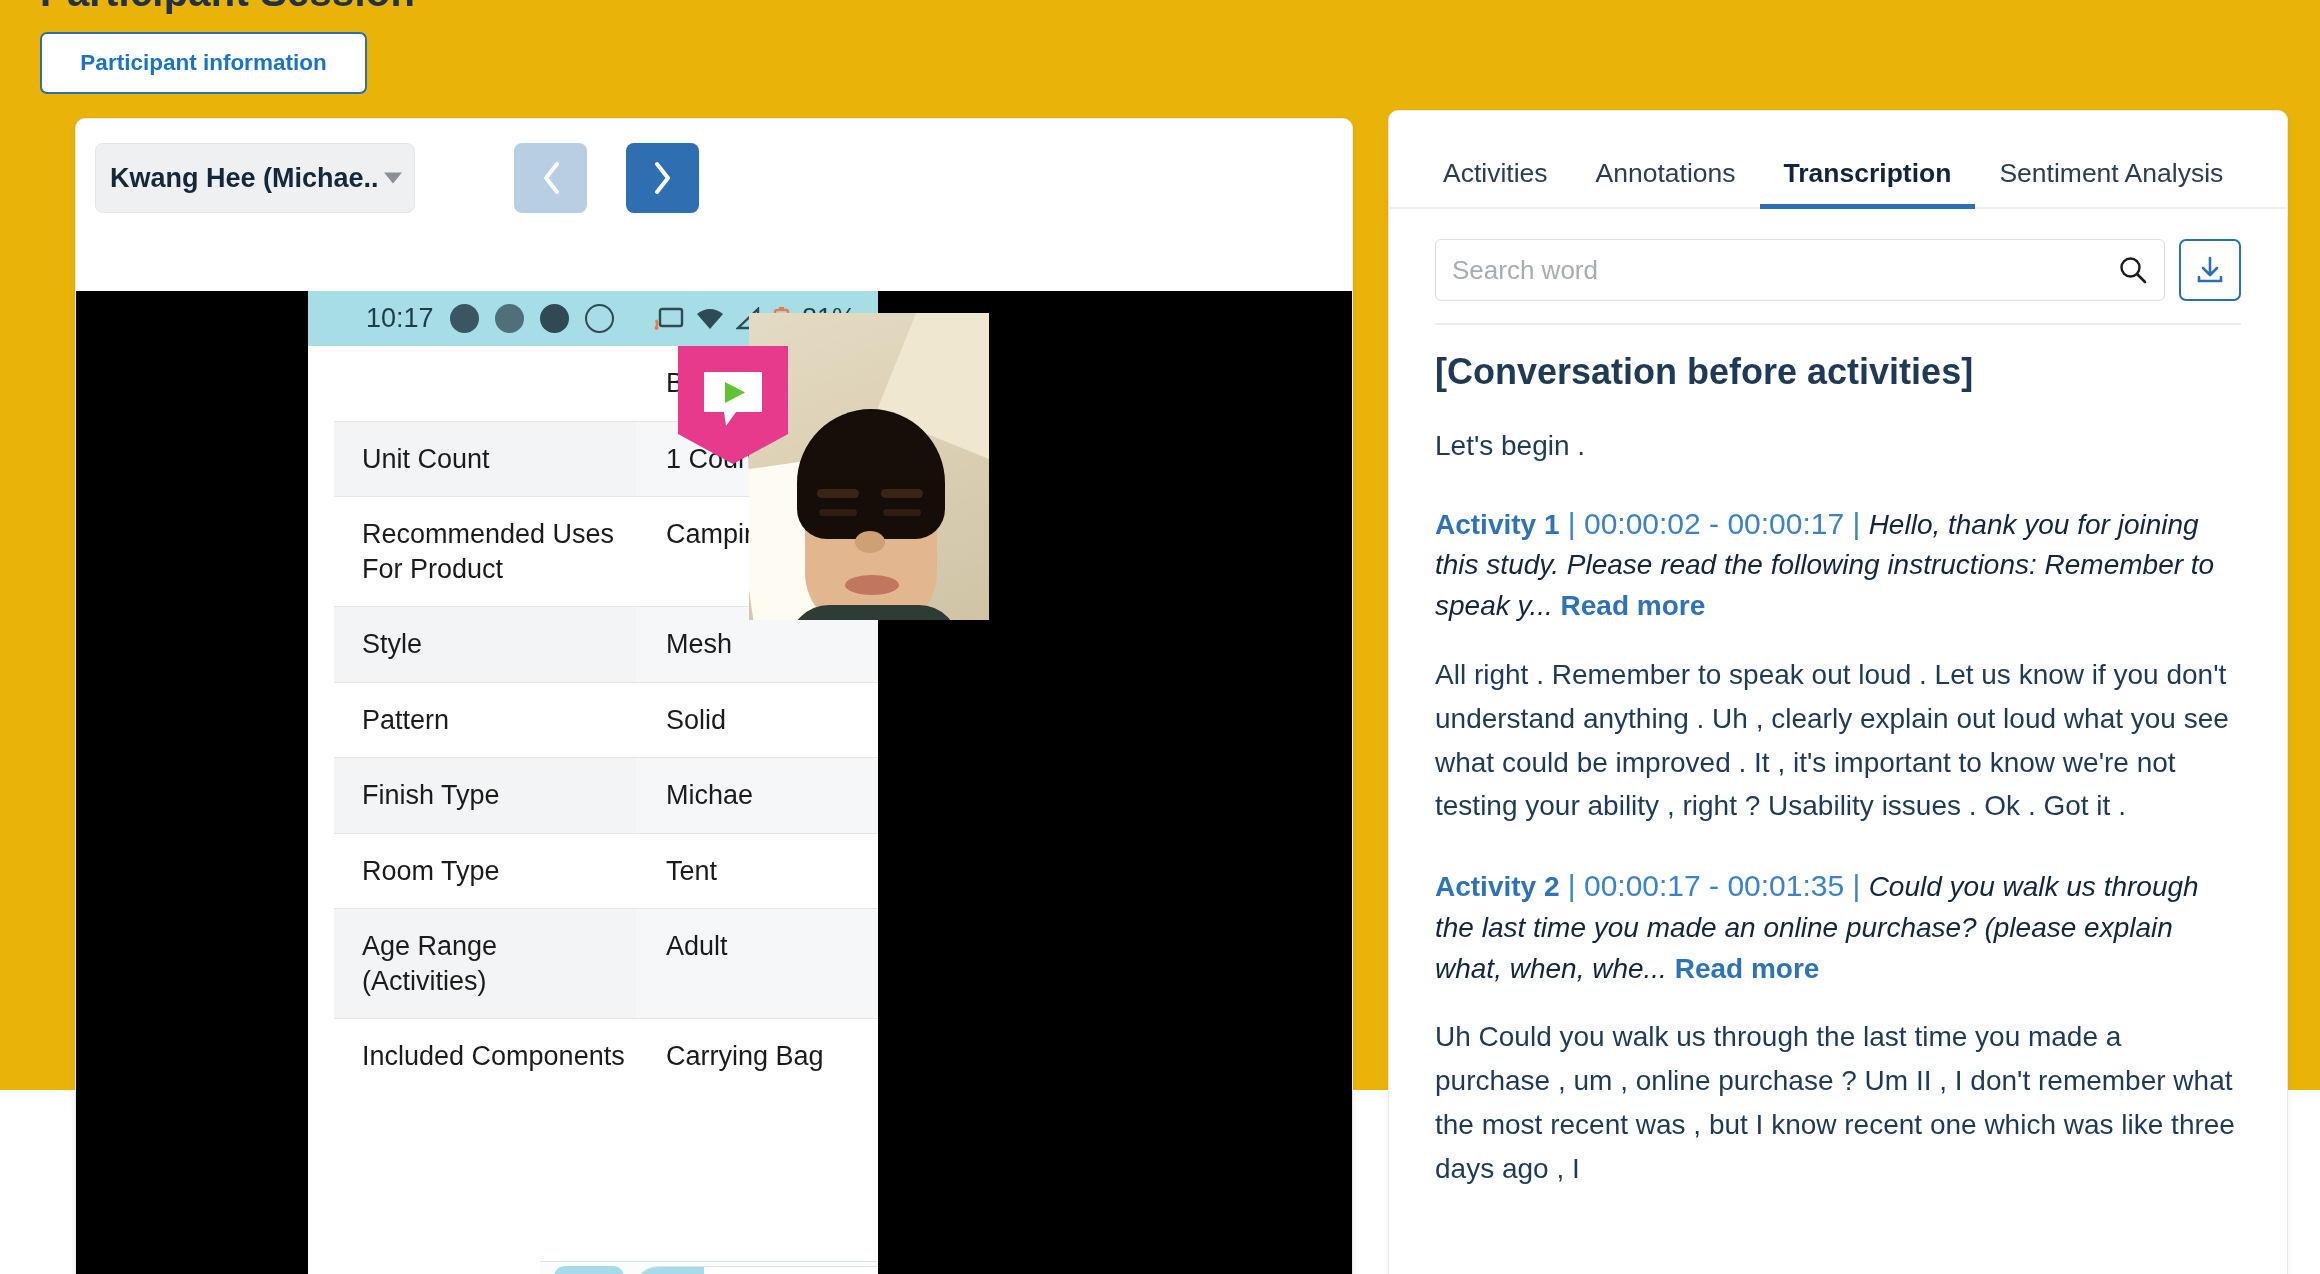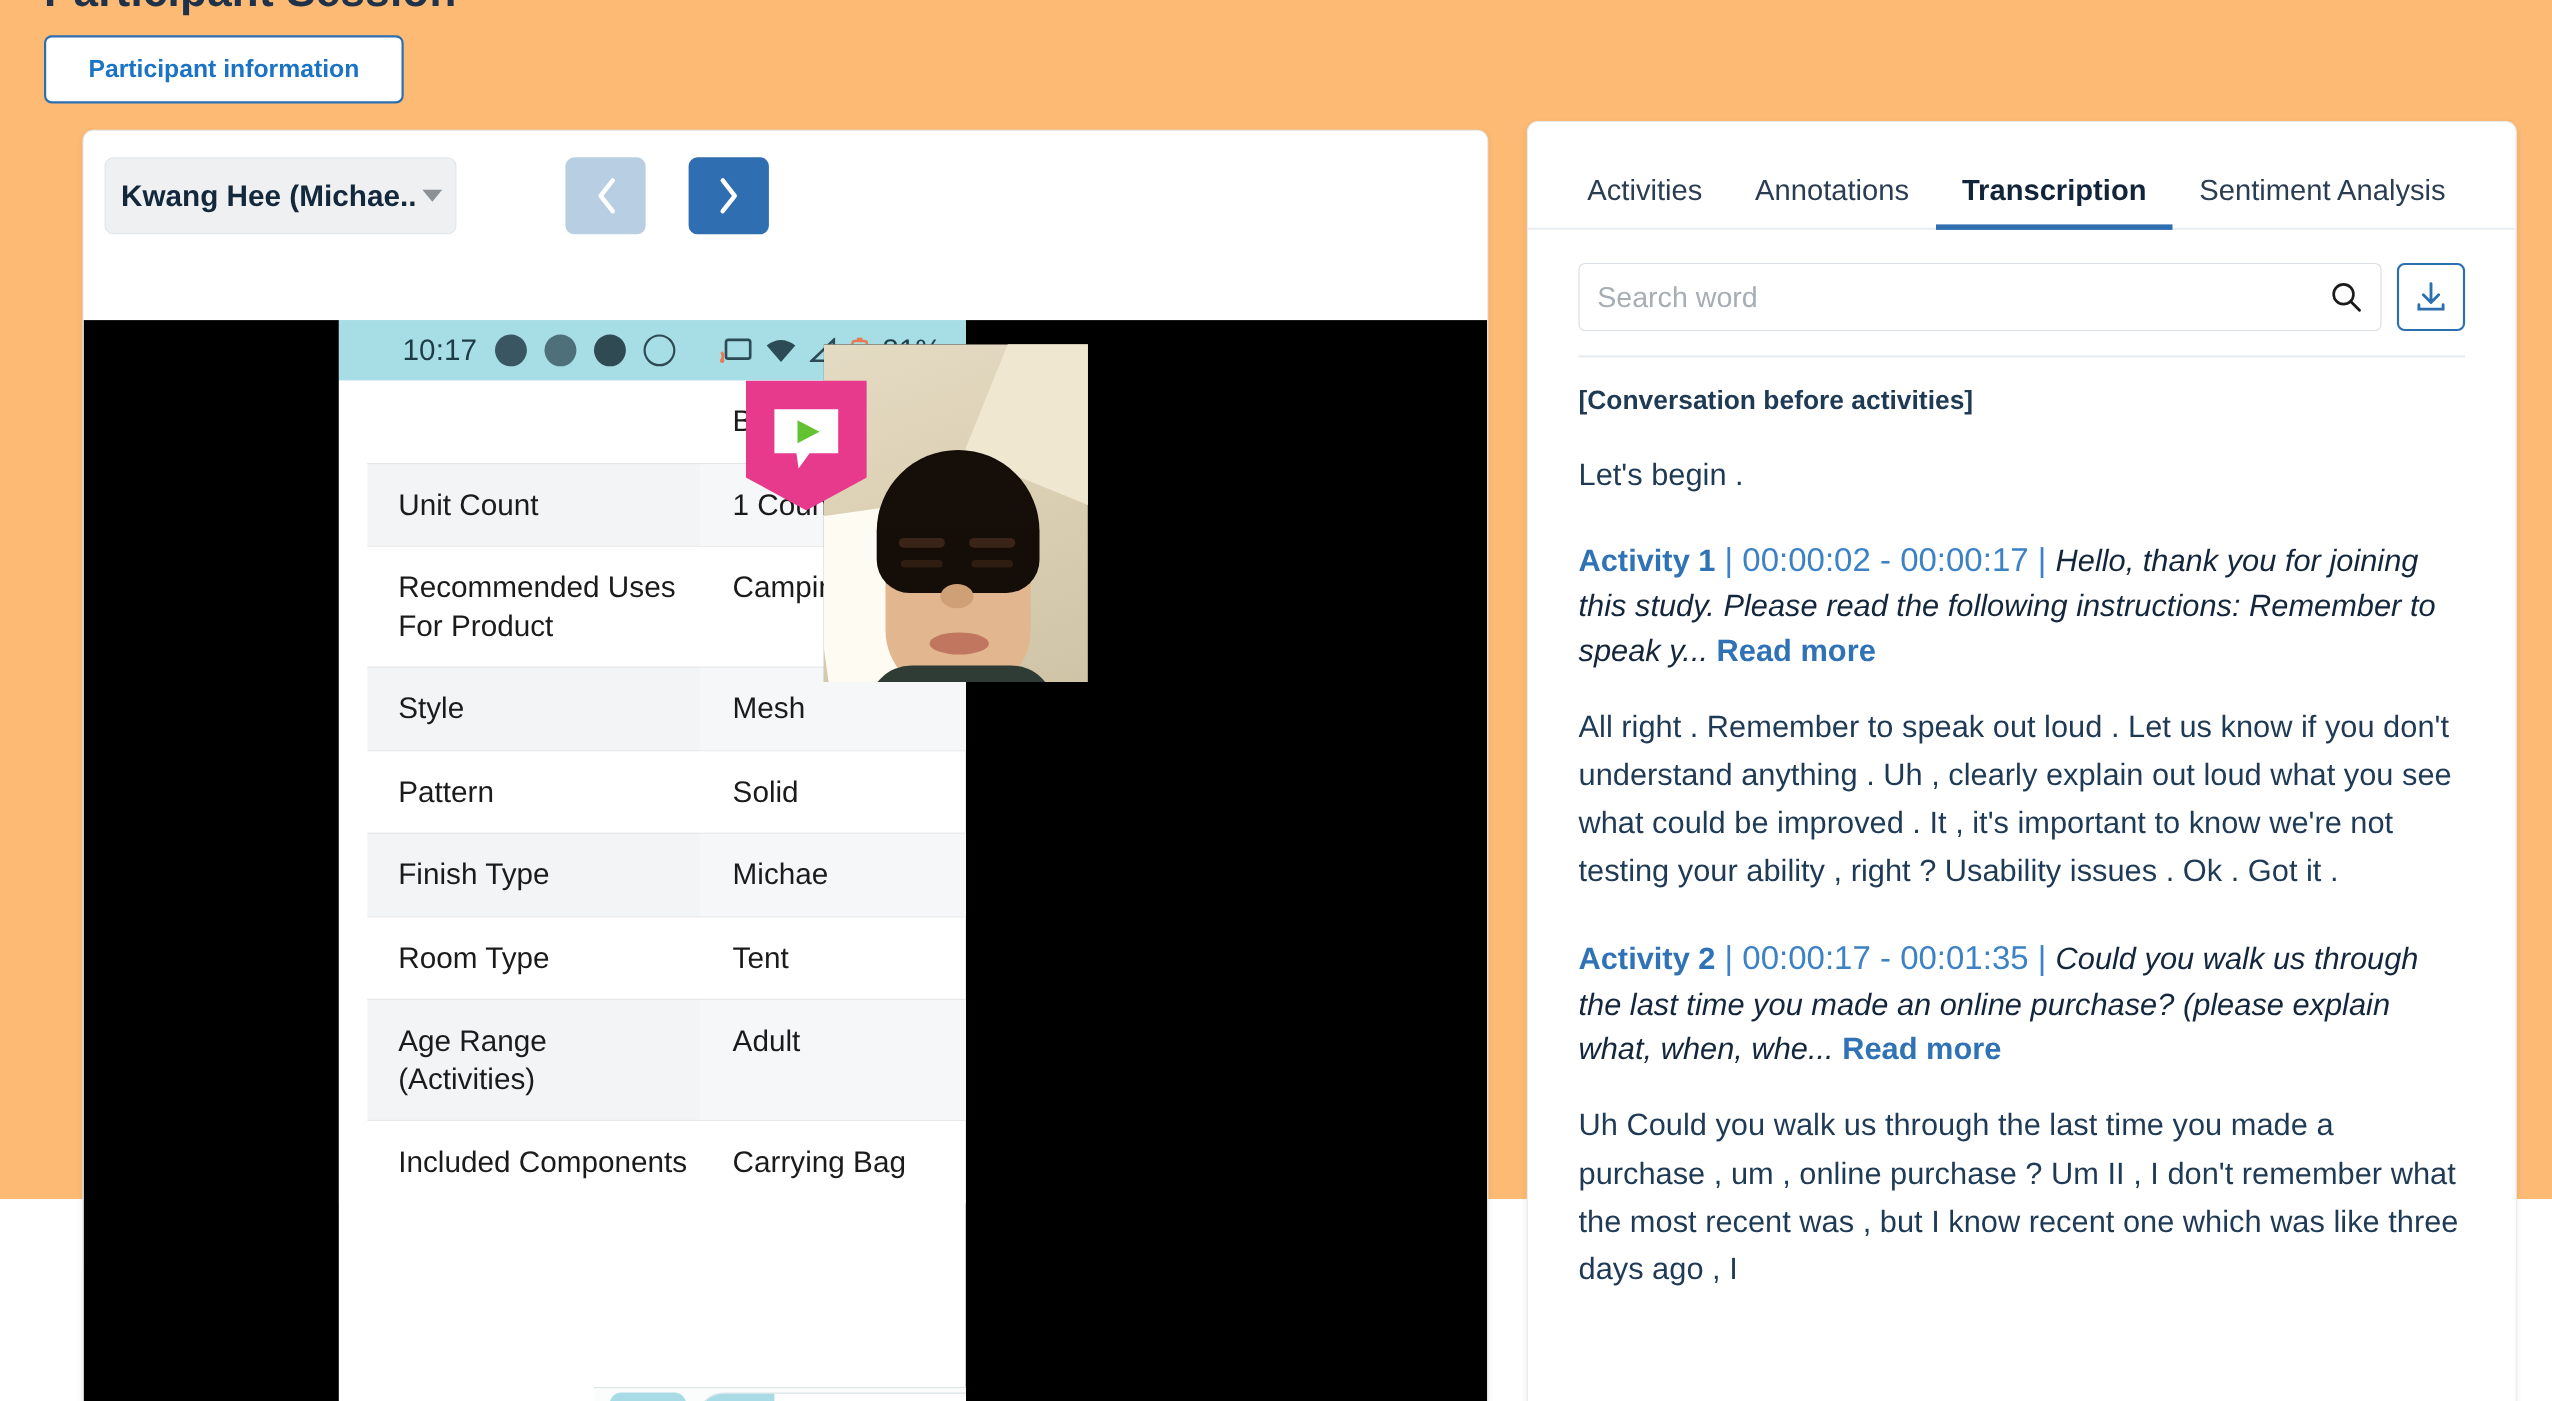--- a/index.html
+++ b/index.html
@@ -2,21 +2,21 @@
 <html><head>
 <meta charset="utf-8">
 <style>
   * { box-sizing: border-box; margin: 0; padding: 0; }
   html, body {
     width: 2320px; height: 1274px;
     background: #ffffff;
     font-family: "Liberation Sans", sans-serif;
     overflow: hidden;
   }
-  .page { position: relative; width: 2320px; height: 1090px; background:#fdba74;text-decoration:underline; }
+  .page { position: relative; width: 2320px; height: 1090px; background:#eab308;text-decoration:underline; }
 
   
   .page-title {
     position: absolute; left: 40px; top: -30px;
     font-size: 40px; font-weight: bold; color: #1f3249;
     letter-spacing: .2px; white-space: nowrap;
   }
 
   
   .pinfo-btn {
@@ -191,21 +191,21 @@
   .search-box input::placeholder { color: #a6adb5; }
   .dl-btn {
     width: 62px; height: 62px; border: 2px solid #2c6fb0; border-radius: 7px;
     background: #fff; display: flex; align-items: center; justify-content: center;
     cursor: pointer; flex: none;
   }
   .hr { margin: 22px 46px 0 46px; height: 2px; background: #e9ecef; }
 
   .transcript { padding: 26px 46px 0 46px; }
   .t-head {
-    font-size: 24px; font-weight: bold; color: #1f3a55; margin-bottom: 32px;
+    font-size: 36px; font-weight: bold; color: #1f3a55; margin-bottom: 32px;
   }
   .t-line { font-size: 28px; color: #1f3a55; line-height: 1.52; margin-bottom: 34px; }
   .act-label { color: #2f72b5; font-weight: bold; font-size: 28px; }
   .act-time { color: #3d82c4; font-size: 30px; }
   .act-prompt { font-style: italic; color: #13263c; font-size: 28px; }
   .read-more { color: #2f72b5; font-weight: bold; font-size: 28px; cursor: pointer; }
   .act-body { font-size: 28px; color: #1f3a55; line-height: 1.56; margin-bottom: 36px; }
   .act-wrap { line-height: 1.46; margin-bottom: 26px; }
 </style>
 </head>

